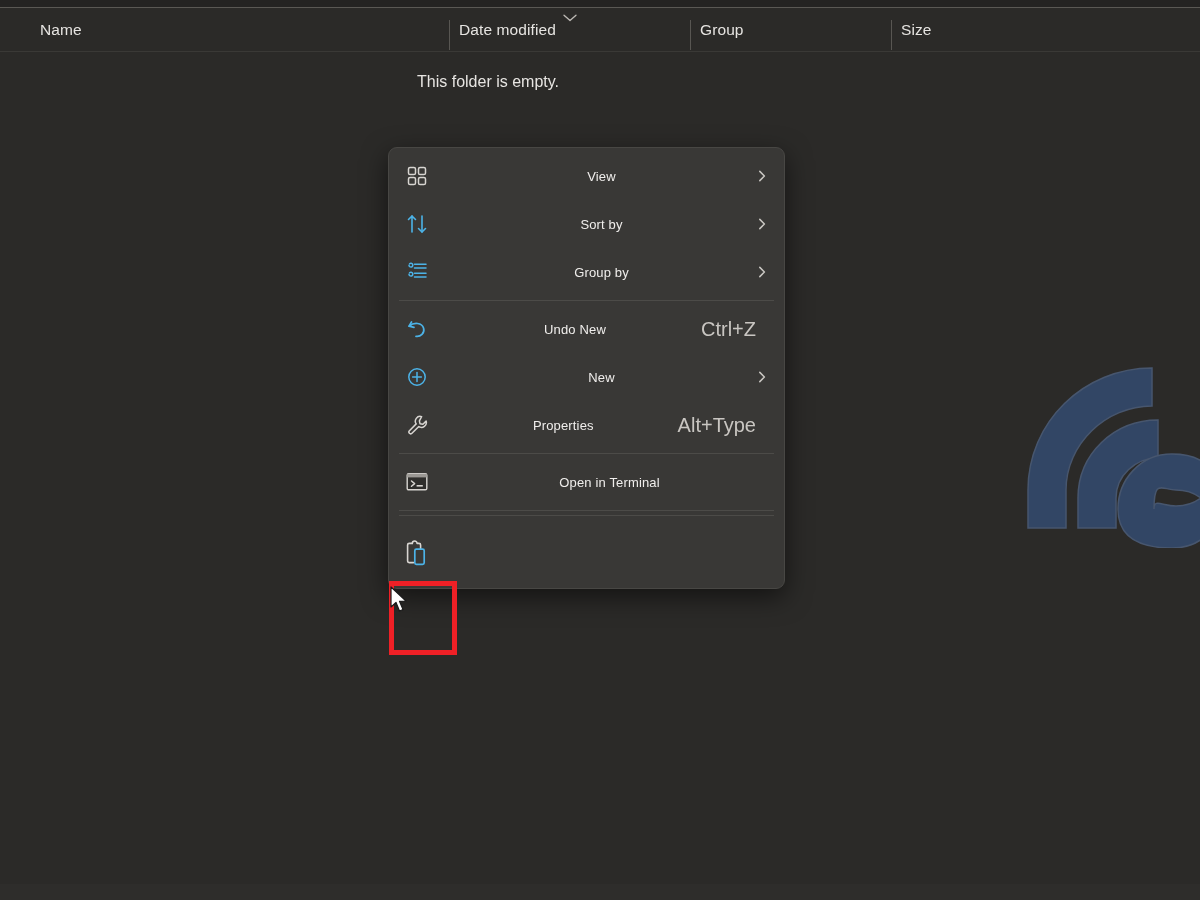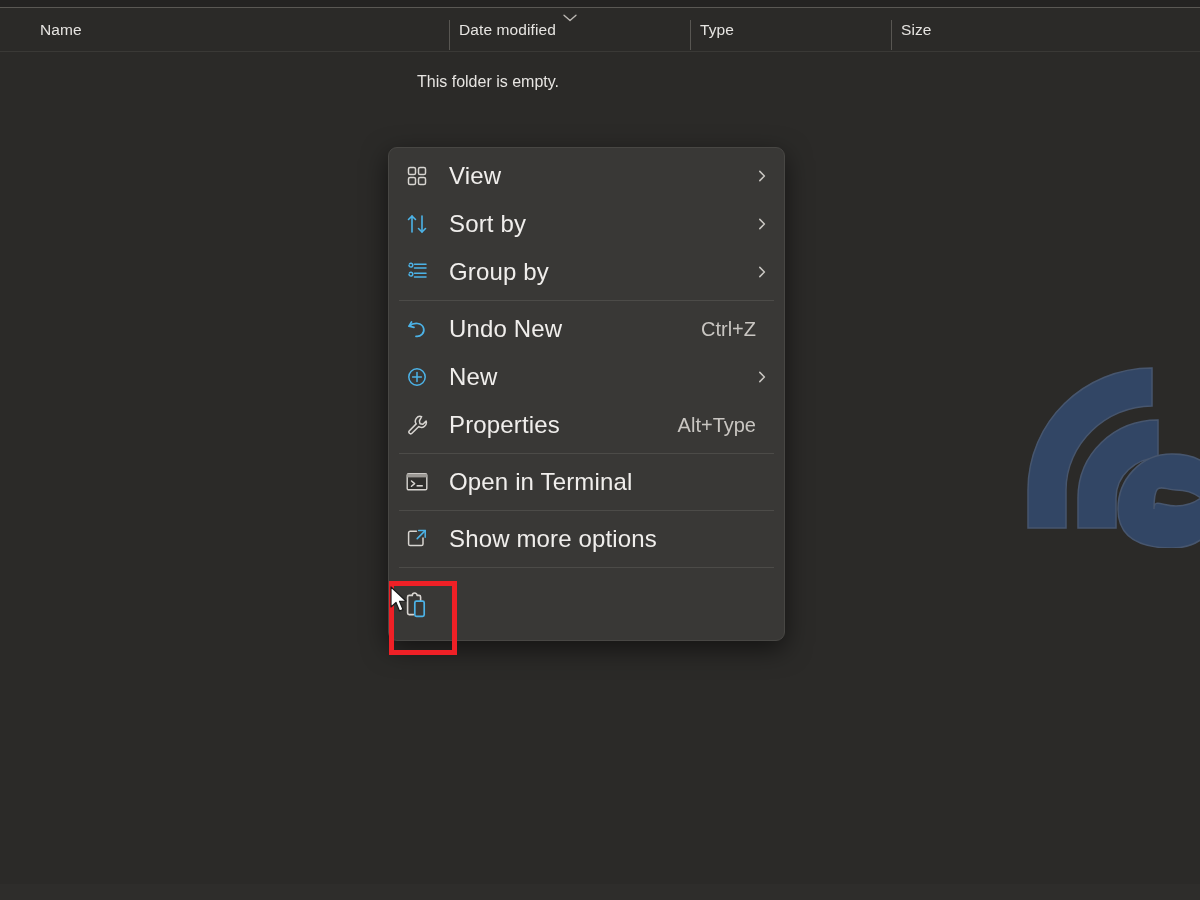--- a/index.html
+++ b/index.html
@@ -121,23 +121,24 @@
     min-width: 40px;
     height: 30px;
     display: flex;
     align-items: center;
     justify-content: center;
   }
   .menu-item .mi-icon svg { display: block; }
   .menu-item .mi-label {
     flex: 1;
     color: #f0eeec;
-    font-size: 24px;
+    font-size: 13px;
     letter-spacing: .15px;
     padding-left: 12px;
+    text-align: center;
   }
   .menu-item .mi-accel {
     color: #c9c6c2;
     font-size: 20px;
     padding-right: 14px;
     white-space: nowrap;
   }
   .menu-item .mi-sub {
     width: 16px;
     min-width: 16px;
@@ -203,21 +204,21 @@
   <div class="col-header" id="col-header">
       <div class="col" style="left: 40px; width: 409px;">Name</div>
       <div class="col-divider" style="left: 449px;"></div>
       <div class="col" style="left: 459px; width: 231px; text-align: center;">Date modified</div>
       <div class="sort-chevron" style="left: 561px;">
         <svg width="18" height="10" viewBox="0 0 18 10" fill="none" stroke="currentColor" stroke-width="1.3" stroke-linecap="round" stroke-linejoin="round">
                         <path d="M3 2.2 L9 7.6 L15 2.2"></path>
         </svg>
       </div>
       <div class="col-divider" style="left: 690px;"></div>
-      <div class="col" style="left: 700px; width: 191px;">Type</div>
+      <div class="col" style="left: 700px; width: 191px;">Group</div>
       <div class="col-divider" style="left: 891px;"></div>
       <div class="col" style="left: 901px; width: 124px;">Size</div>
     </div>
   <div class="col-header-rule"></div>
 
   <div class="empty-msg">This folder is empty.</div>
 
   <div class="watermark">
     <svg width="190" height="190" viewBox="0 0 190 190">
       <g fill="#33496b" stroke="#4a5a74" stroke-width="1.5">
@@ -320,30 +321,20 @@
           <svg width="22" height="20" viewBox="0 0 22 20">
                 <rect x="1.2" y="1.8" width="19.6" height="16" rx="1.4" fill="#2f2e2c" stroke="#d8d5d1" stroke-width="1.4"></rect>
                 <rect x="1.2" y="1.8" width="19.6" height="3.6" fill="#9b9894"></rect>
                 <path d="M5.5 9 L8.6 11.6 L5.5 14.2" fill="none" stroke="#d8d5d1" stroke-width="1.5" stroke-linecap="round" stroke-linejoin="round"></path>
                 <rect x="10.6" y="13" width="6.2" height="1.6" fill="#d8d5d1"></rect>
               </svg>
         </span>
         <span class="mi-label">Open in Terminal</span>
       </div>
       <div class="menu-sep"></div>
-      <div class="menu-item">
-        <span class="mi-icon">
-          <svg width="22" height="22" viewBox="0 0 22 22" fill="none" stroke="#d8d5d1" stroke-width="1.5" stroke-linecap="round" stroke-linejoin="round">
-                <path d="M10.4 3.2 H4.2 a1.6 1.6 0 0 0 -1.6 1.6 V16 a1.6 1.6 0 0 0 1.6 1.6 H15.4 a1.6 1.6 0 0 0 1.6 -1.6 V10"></path>
-                <path d="M12.6 2.6 H19.2 V9.2" stroke="#4cb3e8"></path>
-                <path d="M19.2 2.6 L11.2 10.6" stroke="#4cb3e8"></path>
-              </svg>
-        </span>
-        <span class="mi-label">Show more options</span>
-      </div>
       <div class="menu-sep"></div>
       <div class="menu-item icons-row">
         <span class="mi-icon">
           <svg width="26" height="28" viewBox="0 0 26 28" fill="none" stroke-linejoin="round">
                 <path d="M8.3 3.4 H5.2 a1.6 1.6 0 0 0 -1.6 1.6 V21 a1.6 1.6 0 0 0 1.6 1.6 H9.6" stroke="#d8d5d1" stroke-width="1.6" fill="none" stroke-linecap="round"></path>
                 <path d="M8.3 3.4 a2.4 2.4 0 0 1 4.8 0 H15 a1.6 1.6 0 0 1 1.6 1.6 V9" stroke="#d8d5d1" stroke-width="1.6" fill="none" stroke-linecap="round"></path>
                 <rect x="10.8" y="9.2" width="9.4" height="15.2" rx="1.6" fill="none" stroke="#4cb3e8" stroke-width="1.7"></rect>
               </svg>
         </span>
       </div>

